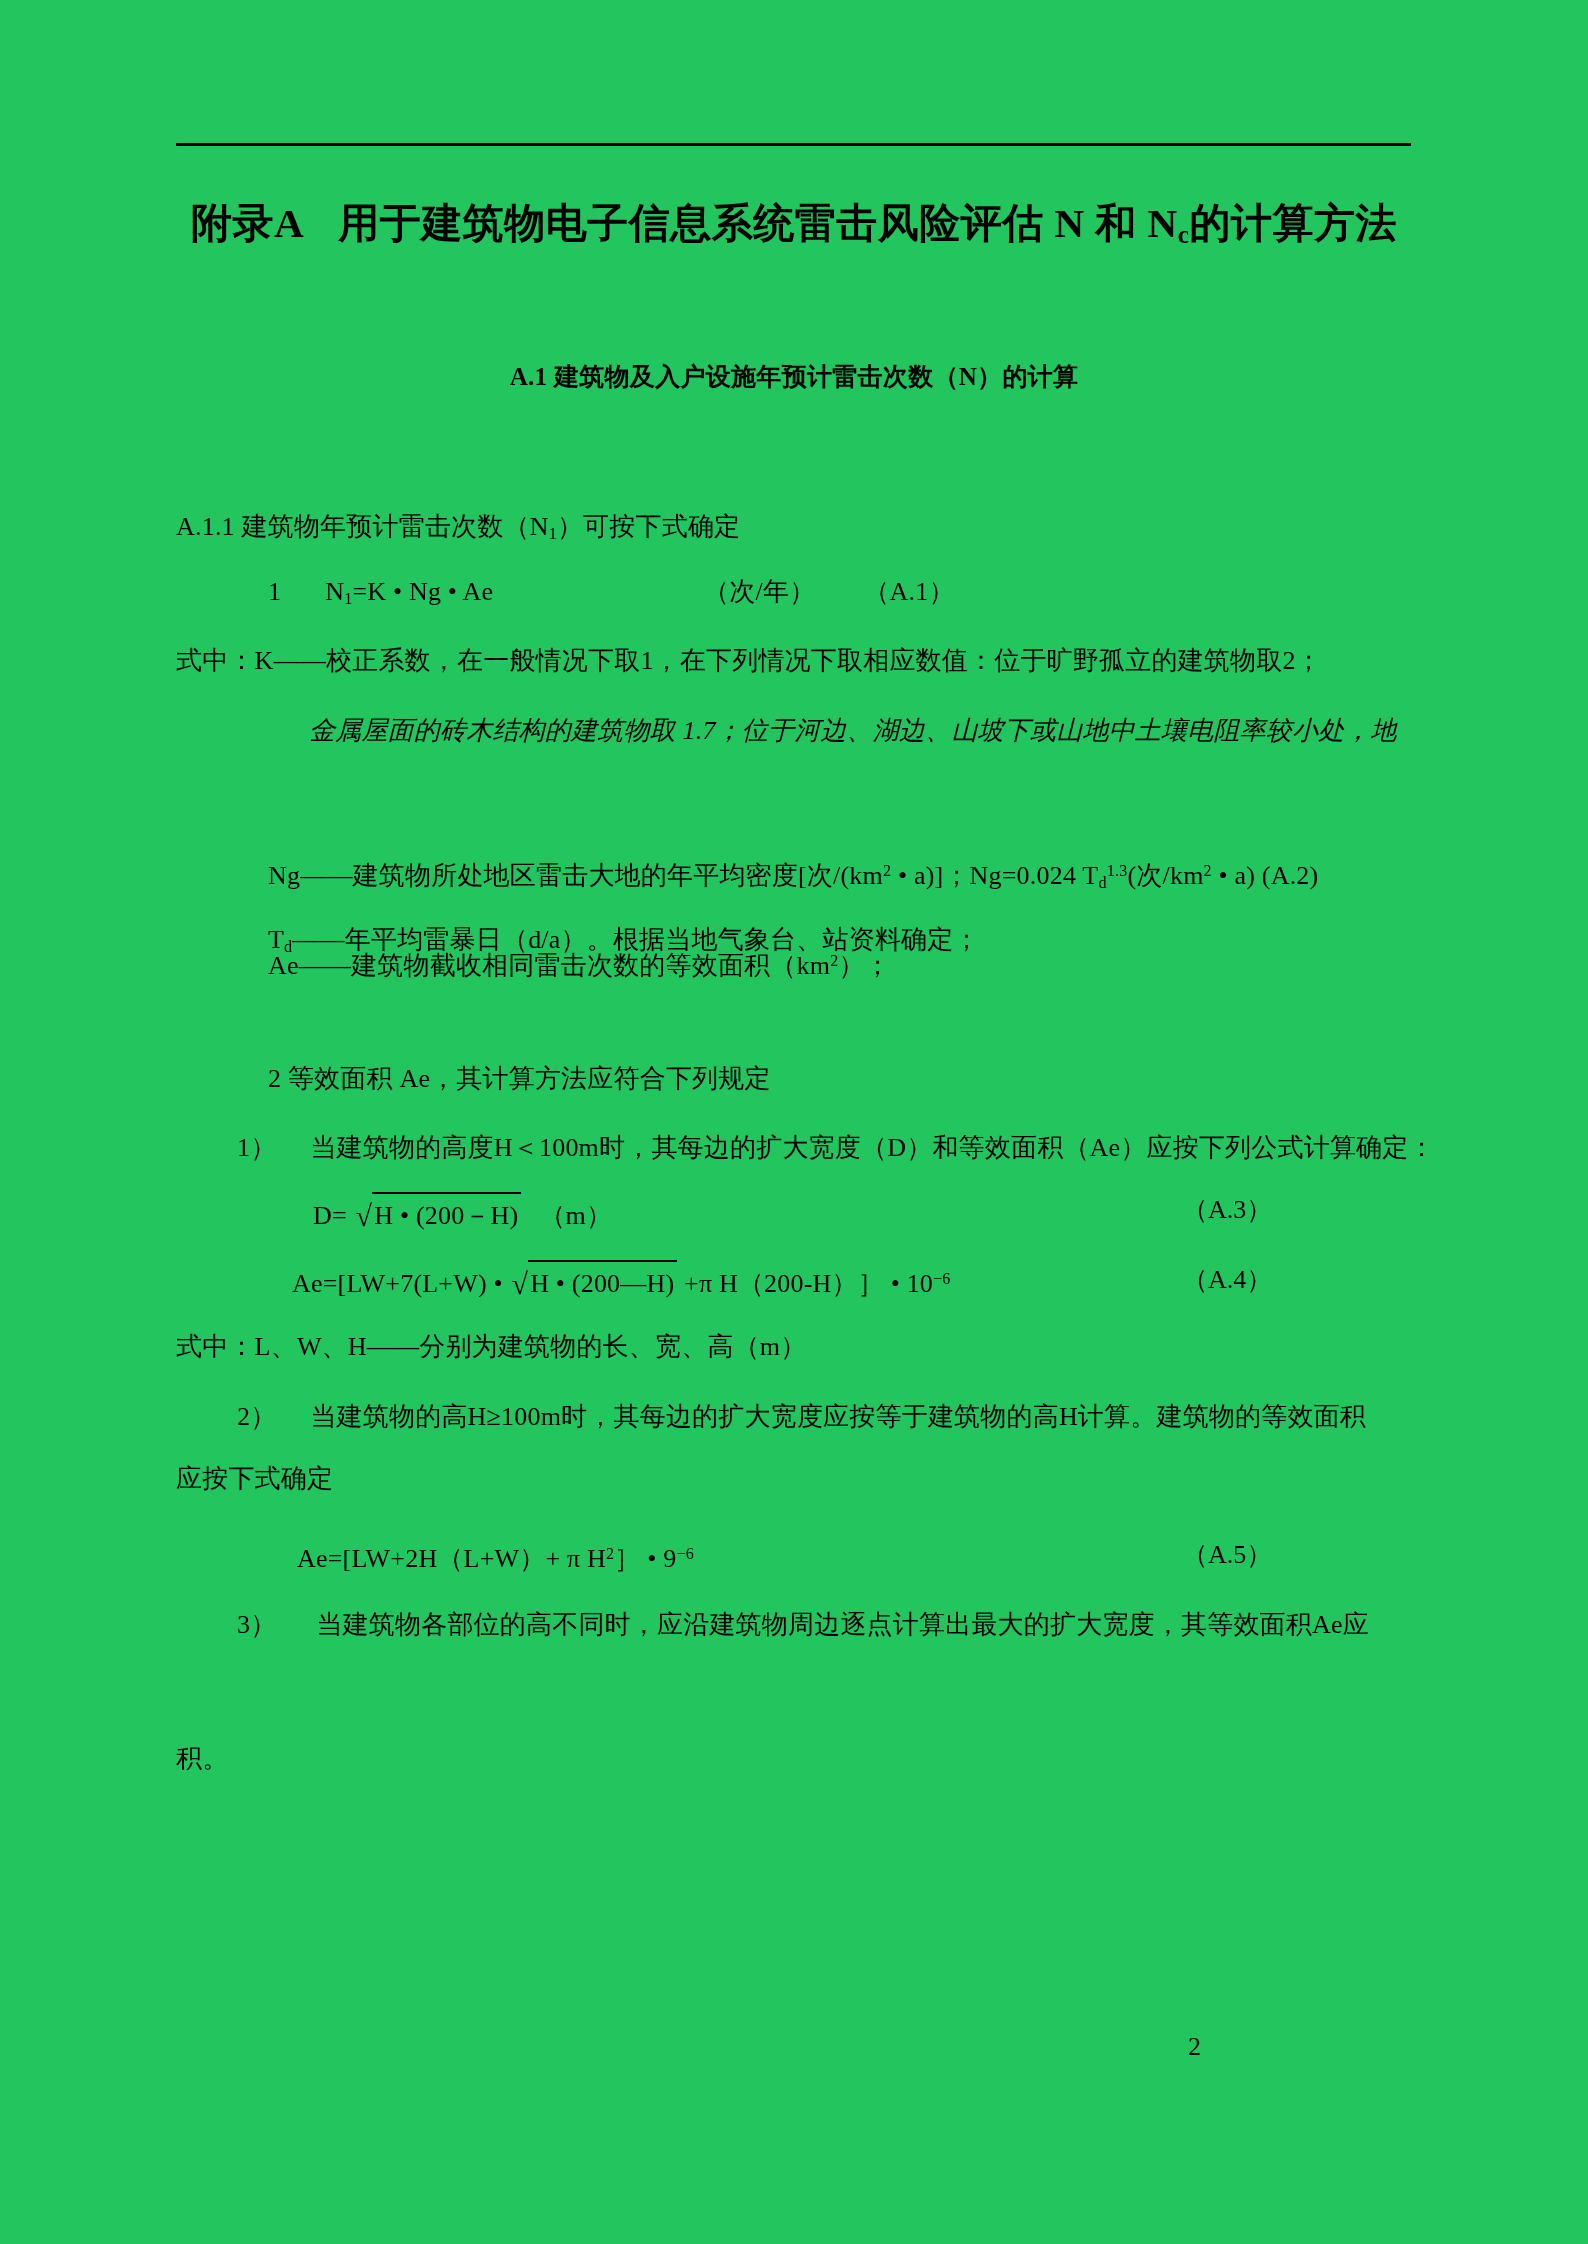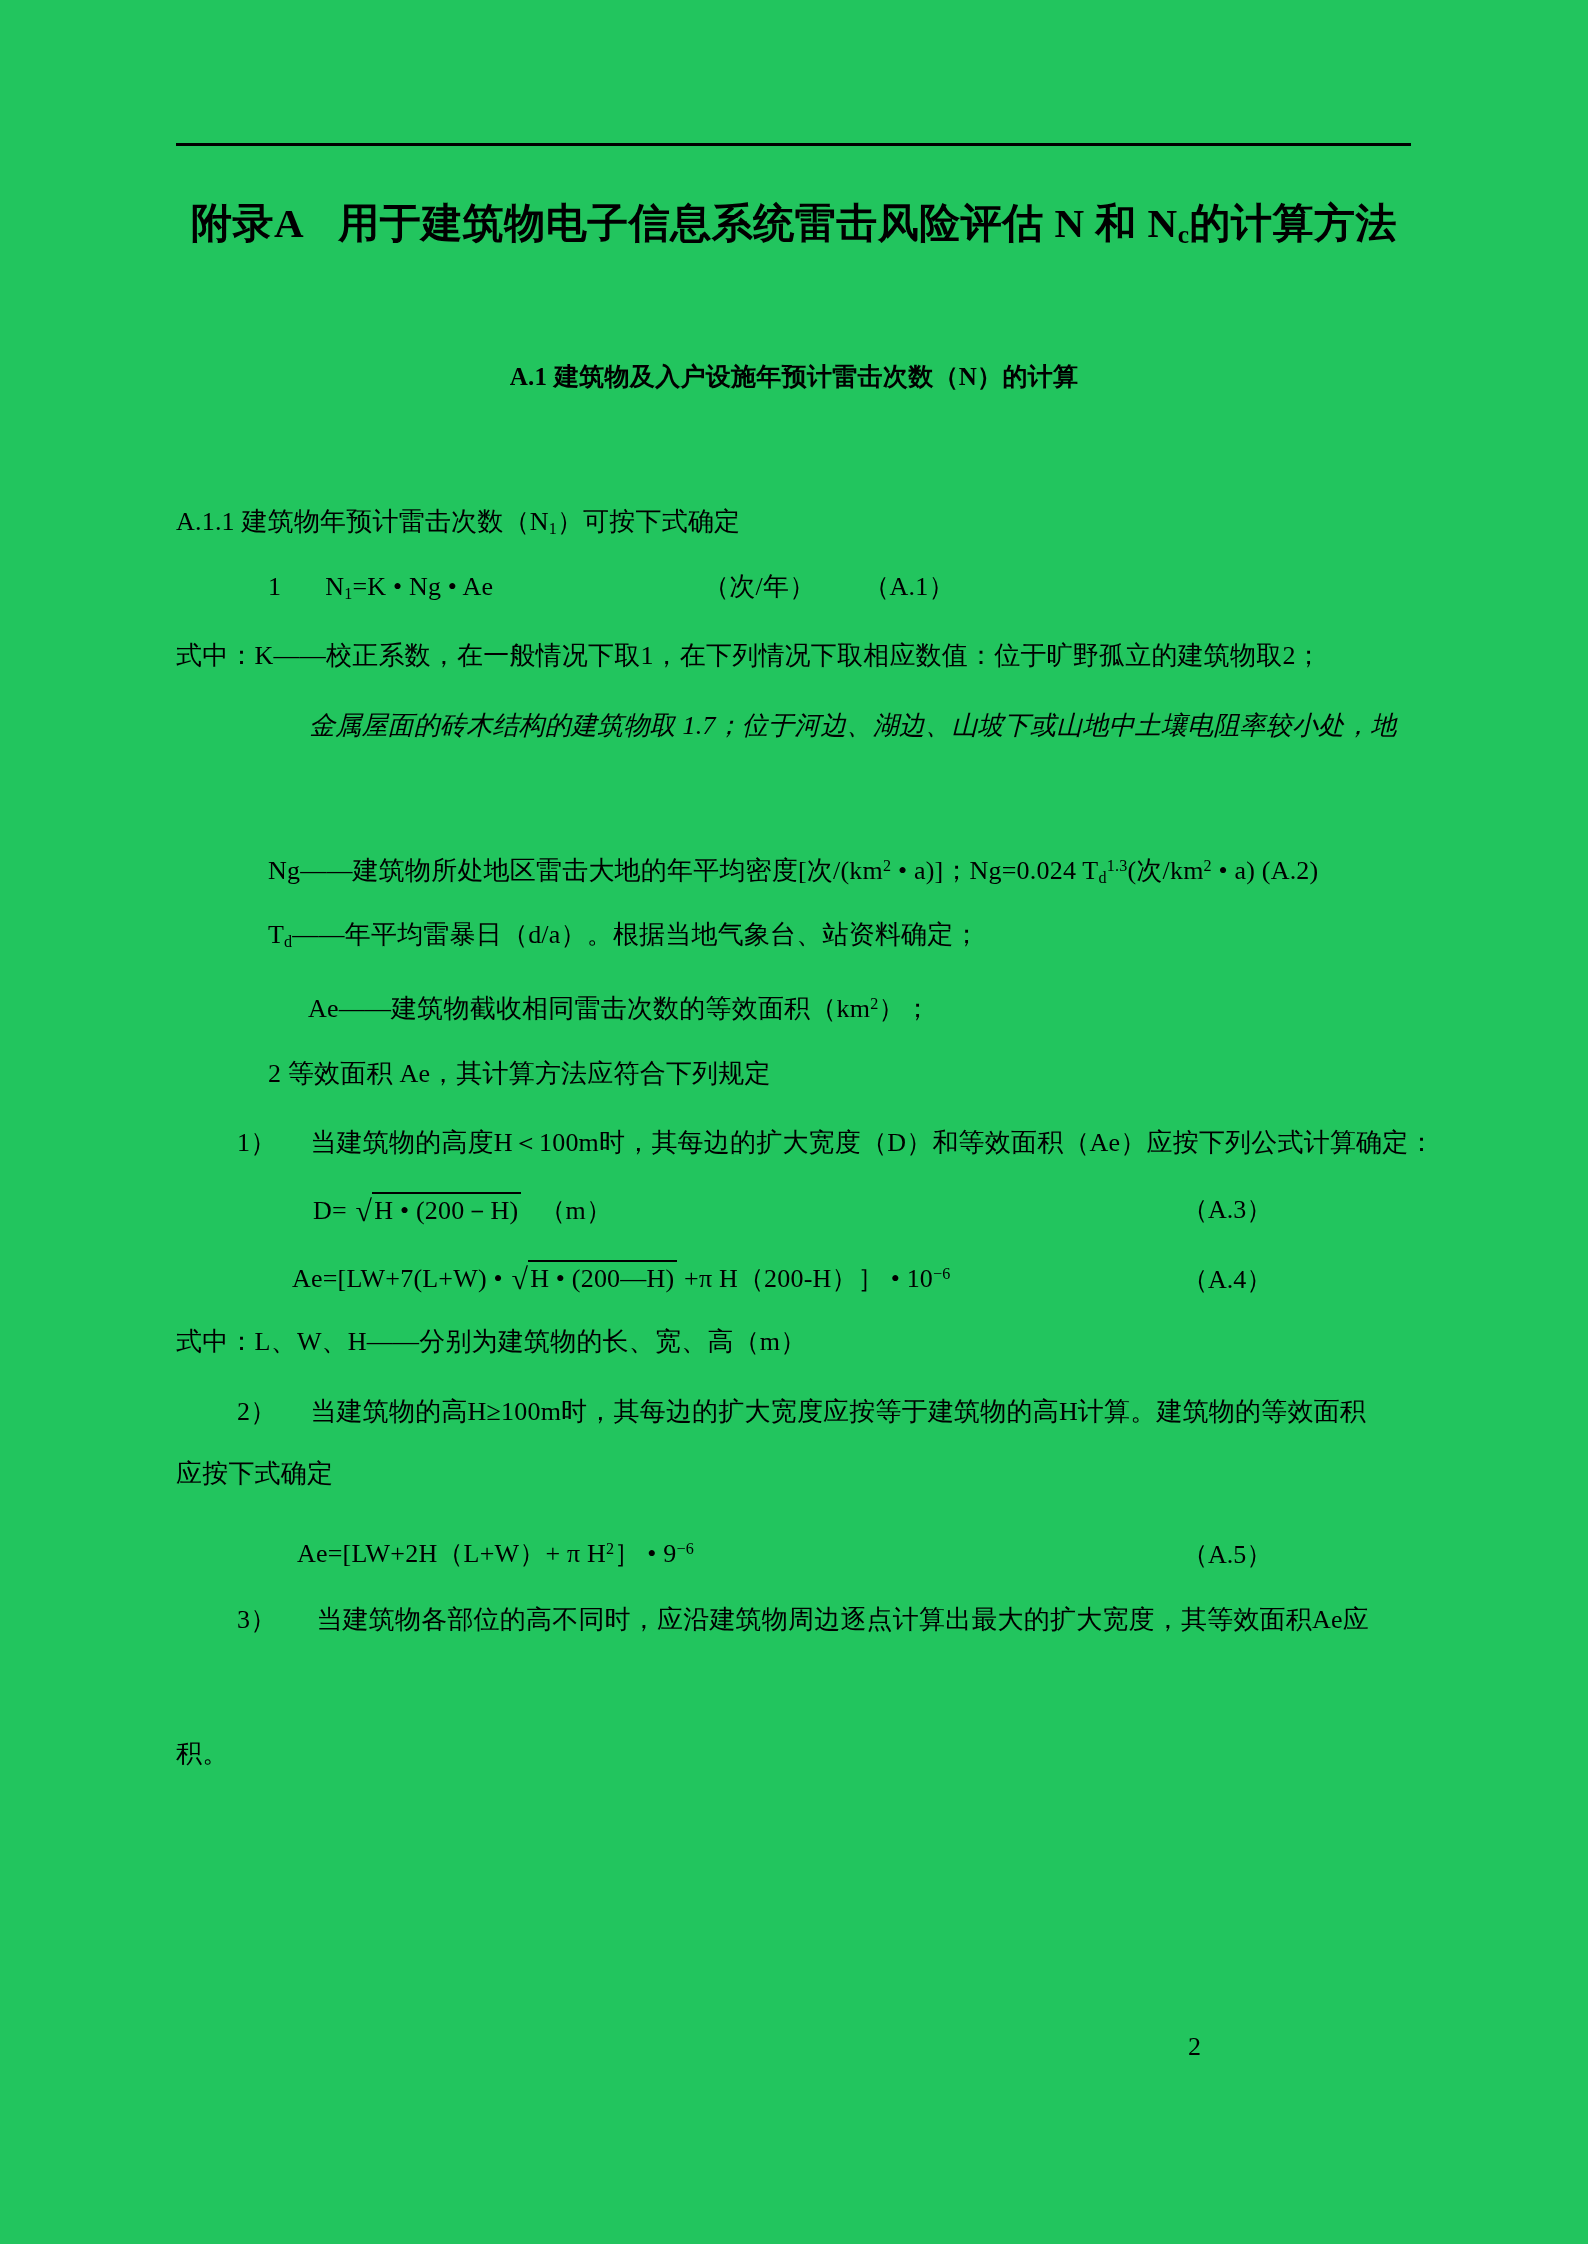--- a/index.html
+++ b/index.html
@@ -43,21 +43,21 @@
     width: 1588px;
     text-align: center;
     font-size: 25px;
     font-weight: bold;
     letter-spacing: 0.3px;
     white-space: nowrap;
   }
   .line {
     position: absolute;
     font-size: 26px;
-    line-height: 32px;
+    line-height: 42px;
     white-space: nowrap;
     letter-spacing: 0.2px;
   }
   .body-left { left: 176px; }
   .indent1 { left: 237px; }
   .indent2 { left: 268px; }
   .indent3 { left: 309px; font-style: italic; }
   .formula { font-size: 26px; }
   sub {
     font-size: 0.62em;
@@ -120,21 +120,21 @@
   <div class="line indent3" style="top:710px;">金属屋面的砖木结构的建筑物取 1.7；位于河边、湖边、山坡下或山地中土壤电阻率较小处，地</div>
 
   <div class="line indent2" style="top:850px;">
     <span>Ng——建筑物所处地区雷击大地的年平均密度[次/(km</span><sup>2</sup><span> • a)]；Ng=0.024 T</span><sub>d</sub><sup>1.3</sup><span>(次/km</span><sup>2</sup><span> • a) (A.2)</span>
   </div>
 
   <div class="line indent2" style="top:919px;">
     <span>T</span><sub>d</sub><span>——年平均雷暴日（d/a）。根据当地气象台、站资料确定；</span>
   </div>
 
-  <div class="line indent2" style="top:988px;margin-left:40px;">
+  <div class="line indent2" style="top:940px;">
     <span>Ae——建筑物截收相同雷击次数的等效面积（km</span><sup>2</sup><span>）；</span>
   </div>
 
   <div class="line indent2" style="top:1058px;">2 等效面积 Ae，其计算方法应符合下列规定</div>
 
   <div class="line indent1" style="top:1127px;">
     <span>1）</span><span style="display:inline-block;width:34px;"></span><span>当建筑物的高度H＜100m时，其每边的扩大宽度（D）和等效面积（Ae）应按下列公式计算确定：</span>
   </div>
 
   <div class="line formula" style="left:313px; top:1192px;">

